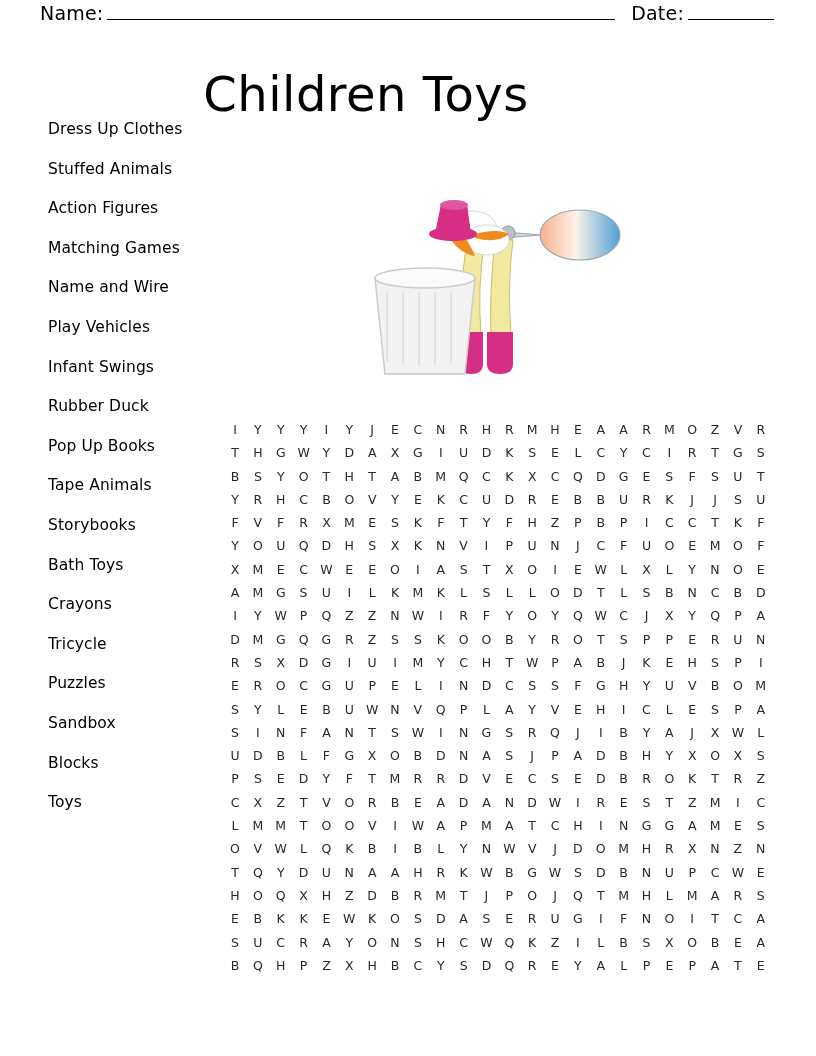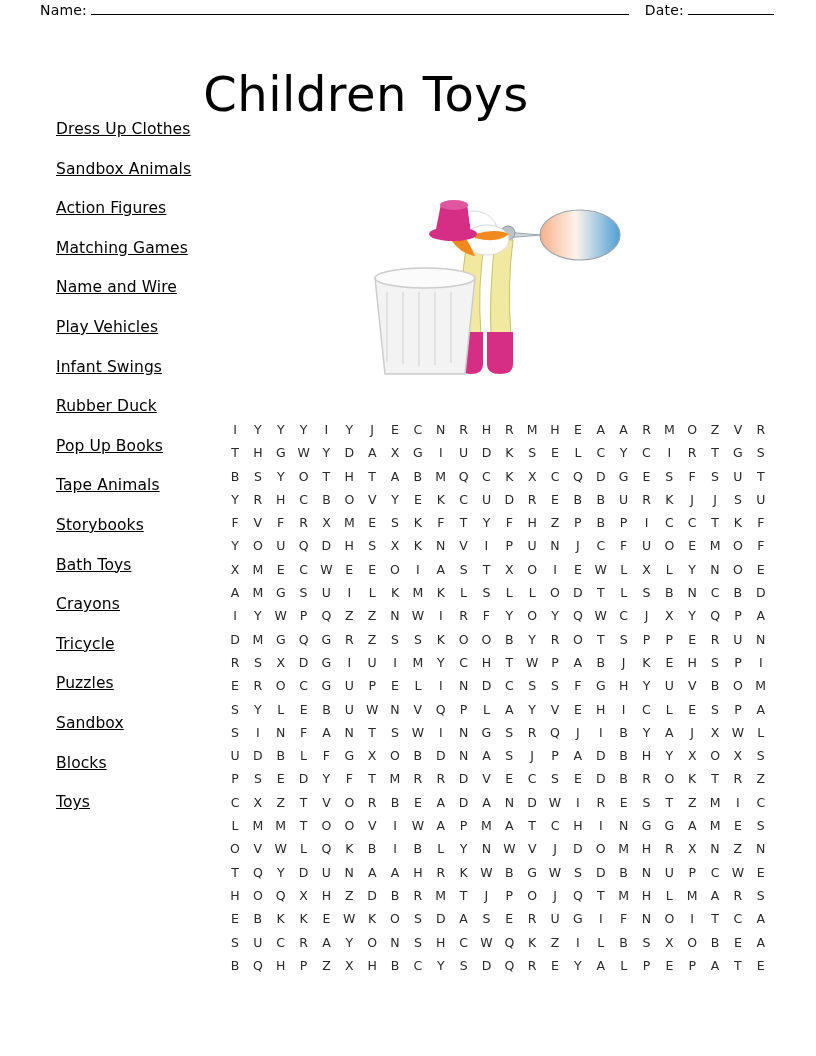--- a/index.html
+++ b/index.html
@@ -28,21 +28,21 @@
     position: absolute;
     top: 2px;
     left: 40px;
     right: 40px;
     display: flex;
     align-items: baseline;
     font-size: 14.5px;
     white-space: nowrap;
   }
   .header-label {
-    font-size: 14px;
+    font-size: 19px;
     letter-spacing: 0.2px;
   }
   .header-rule {
     flex: 1 1 auto;
     border-bottom: 1.4px solid #000;
     margin: 0 2px 3px 4px;
     height: 1px;
   }
   .header-rule.date-rule {
     flex: 0 0 86px;
@@ -61,23 +61,22 @@
     font-size: 48px;
     font-weight: normal;
     letter-spacing: 0.5px;
     font-family: "DejaVu Sans", sans-serif;
   }
 
   
   .wordlist {
     position: absolute;
     top: 110px;
-    left: 56px;
+    left: 48px;
     width: 180px;
-    text-decoration: underline;
   }
   .wordlist .word {
     font-size: 15.5px;
     line-height: 39.6px;
     white-space: nowrap;
     letter-spacing: 0.1px;
   }
 
   
   .illustration {
@@ -119,21 +118,21 @@
     <span class="header-rule"></span>
     <span class="header-spacer"></span>
     <span class="header-label">Date:</span>
     <span class="header-rule date-rule"></span>
   </div>
 
   <h1 class="title">Children Toys</h1>
 
   <div class="wordlist">
       <div class="word">Dress Up Clothes</div>
-      <div class="word">Sandbox Animals</div>
+      <div class="word">Stuffed Animals</div>
       <div class="word">Action Figures</div>
       <div class="word">Matching Games</div>
       <div class="word">Name and Wire</div>
       <div class="word">Play Vehicles</div>
       <div class="word">Infant Swings</div>
       <div class="word">Rubber Duck</div>
       <div class="word">Pop Up Books</div>
       <div class="word">Tape Animals</div>
       <div class="word">Storybooks</div>
       <div class="word">Bath Toys</div>

